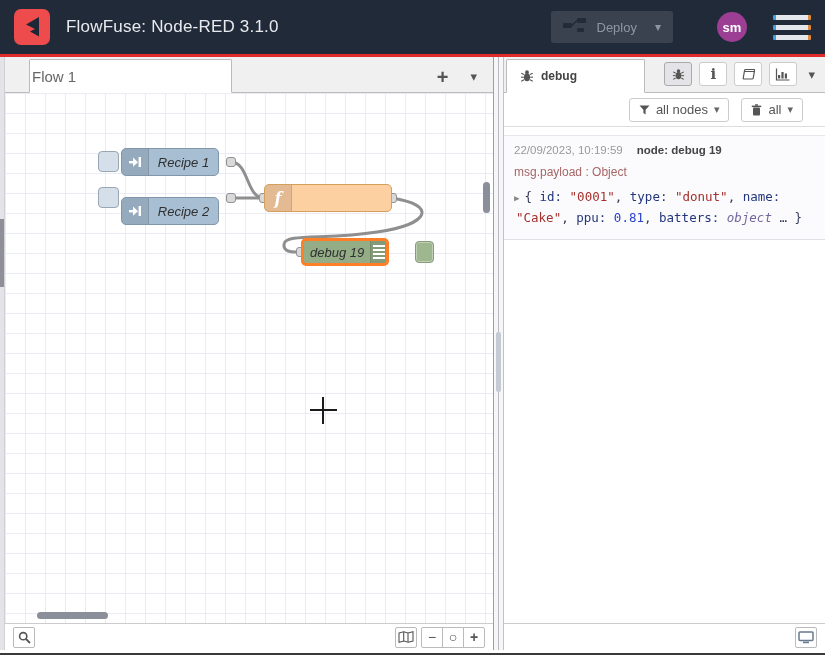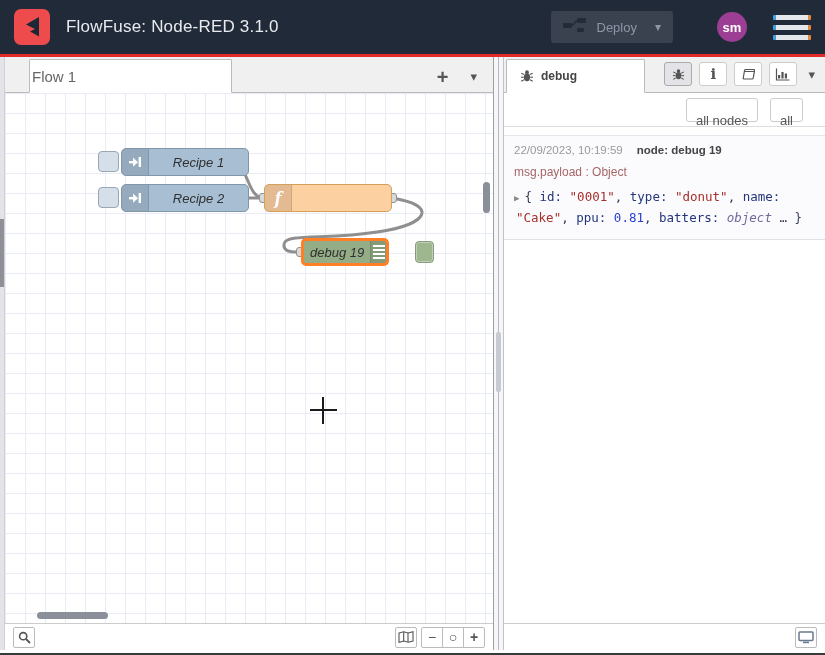--- a/index.html
+++ b/index.html
@@ -38,21 +38,21 @@
     background-image:linear-gradient(to right,#e9ecf6 1px,transparent 1px),linear-gradient(to bottom,#e9ecf6 1px,transparent 1px);
     background-size:20px 20px; overflow:hidden; }
   .wires { position:absolute; left:0; top:0; z-index:0; }
   .wires path { stroke:#8f8f8f; stroke-width:3; fill:none; stroke-linecap:round; }
 
   .port { position:absolute; width:10px; height:10px; background:#d9d9d9; border:1px solid #919191; border-radius:3px; z-index:1; }
 
   .node { position:absolute; height:28px; border-radius:5px; display:flex; align-items:stretch; z-index:2; font-style:italic; font-size:13px; color:#303030; cursor:pointer; }
   .node .icon-zone { width:27px; display:flex; align-items:center; justify-content:center; background:rgba(0,0,0,.10); }
   .node .lbl { flex:1; display:flex; align-items:center; justify-content:center; padding:0 6px; white-space:nowrap; }
-  .n-inject { width:128px; background:#a7bed3; border:1px solid #8196a9; }
+  .n-inject { width:98px; background:#a7bed3; border:1px solid #8196a9; }
   .n-inject .icon-zone { border-right:1px solid rgba(0,0,0,.12); border-radius:4px 0 0 4px; }
   .n-func { width:128px; background:#fdd0a2; border:1px solid #d3a05c; }
   .n-func .icon-zone { border-right:1px solid rgba(0,0,0,.10); border-radius:4px 0 0 4px; }
   .n-func .fglyph { font-family:"DejaVu Serif", serif; font-style:italic; font-weight:bold; color:#fff; font-size:16px; }
   .n-debug { width:88px; background:#94ad86; border:3px solid #ff7f27; }
   .n-debug .icon-zone { border-left:1px solid rgba(0,0,0,.10); border-right:none; border-radius:0 3px 3px 0; width:26px; }
   .list-icon { display:flex; flex-direction:column; gap:2px; }
   .list-icon i { display:block; width:12px; height:2px; background:#fff; }
 
   .side-btn { position:absolute; border-radius:4px; z-index:2; cursor:pointer; }
@@ -84,21 +84,21 @@
   .sidebar { flex:1; display:flex; flex-direction:column; background:#fff; }
   .sb-header { height:36px; background:#f0f0f0; border-bottom:1px solid #bbb; display:flex; align-items:flex-end; }
   .sb-tab { position:relative; z-index:1; margin-left:2px; margin-bottom:-1px; height:34px; width:139px; background:#fff; border:1px solid #bbb; border-bottom:1px solid #fff; border-radius:2px 2px 0 0; display:flex; align-items:center; gap:7px; padding-left:13px; font-size:12px; font-weight:bold; color:#444; cursor:pointer; }
   .sb-icons { margin-left:auto; display:flex; align-items:center; gap:7px; padding:0 10px 6px 0; }
   .ibtn { width:28px; height:24px; background:#fff; border:1px solid #ccc; border-radius:3px; display:flex; align-items:center; justify-content:center; cursor:pointer; }
   .ibtn.active { background:#e4e4e8; border-color:#aaa; }
   .ibtn .serif-i { font-family:"DejaVu Serif", serif; font-weight:bold; font-size:15px; color:#555; }
   .sb-caret { color:#555; font-size:13px; margin-left:4px; cursor:pointer; }
 
   .sb-toolbar { height:34px; background:#fff; border-bottom:1px solid #ddd; display:flex; align-items:center; justify-content:flex-end; gap:12px; padding-right:22px; }
-  .tbtn { height:24px; background:#fff; border:1px solid #ccc; border-radius:3px; display:flex; align-items:center; gap:6px; padding:8px 9px; font-size:13px; color:#555; cursor:pointer;flex-direction:column; }
+  .tbtn { height:24px; background:#fff; border:1px solid #ccc; border-radius:3px; display:flex; align-items:center; gap:6px; padding:8px 9px; font-size:13px; color:#555; cursor:pointer; }
   .tbtn .caret { font-size:11px; color:#666; }
 
   .sb-body { flex:1; background:#fff; overflow:hidden; padding-top:8px; }
   .dbg-msg { background:#fbfbfd; border-top:1px solid #e6e6ec; border-bottom:1px solid #dfdfe6; padding:8px 10px 12px 10px; cursor:pointer; }
   .dbg-meta { font-size:11.5px; display:flex; gap:14px; }
   .dbg-ts { color:#999; }
   .dbg-src { color:#444; font-weight:bold; }
   .dbg-path { margin-top:9px; font-size:12px; color:#a66666; }
   .dbg-content { margin-top:8px; font-family:"DejaVu Sans Mono", monospace; font-size:12.5px; line-height:19px; color:#333; }
   .dbg-line { white-space:pre; }
@@ -183,21 +183,21 @@
           <span class="icon-zone">
             <svg width="14" height="14" viewBox="0 0 14 14">
               <rect x="1" y="6" width="5" height="2.4" fill="#fff"></rect>
               <path d="M5,2.6 L10,7.2 L5,11.8 Z" fill="#fff"></path>
               <rect x="10.6" y="2" width="2.4" height="10" fill="#fff"></rect>
             </svg>
           </span>
           <span class="lbl">Recipe 1</span>
         </div>
 
-        <div class="node n-inject" style="left:116px; top:91px;text-align:center;">
+        <div class="node n-inject" style="left:116px; top:104px;text-align:center;">
           <span class="icon-zone">
             <svg width="14" height="14" viewBox="0 0 14 14">
               <rect x="1" y="6" width="5" height="2.4" fill="#fff"></rect>
               <path d="M5,2.6 L10,7.2 L5,11.8 Z" fill="#fff"></path>
               <rect x="10.6" y="2" width="2.4" height="10" fill="#fff"></rect>
             </svg>
           </span>
           <span class="lbl">Recipe 2</span>
         </div>
 

